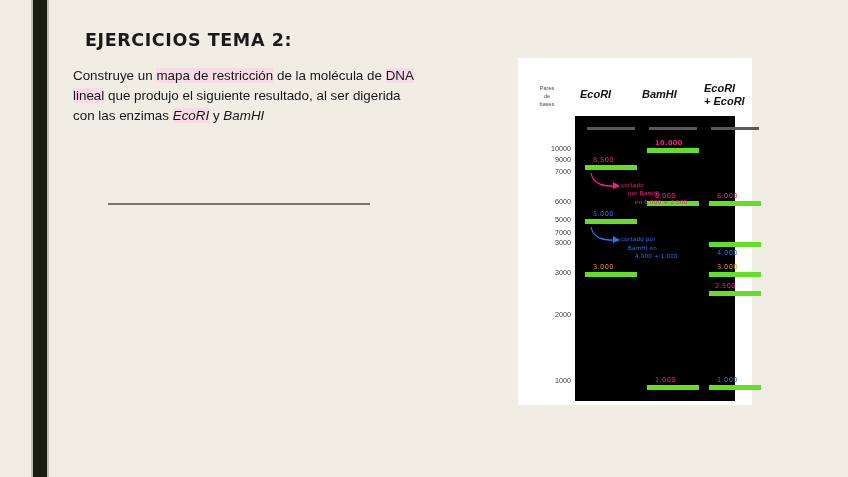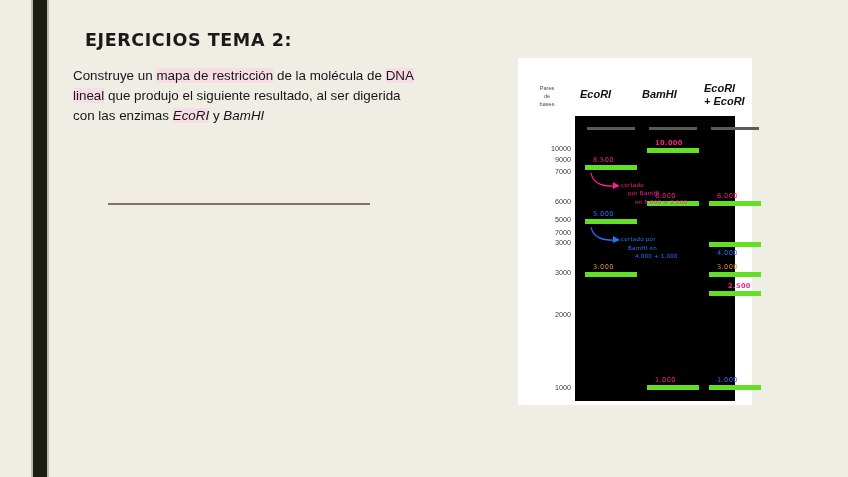--- a/index.html
+++ b/index.html
@@ -61,21 +61,21 @@
     <div class="tick-wrap" id="ticks">
         <div class="tick" style="top: 86px;">10000</div>
         <div class="tick" style="top: 96.8445px;">9000</div>
         <div class="tick" style="top: 108.968px;">7000</div>
         <div class="tick" style="top: 125px; margin-top: 45px;">7000</div>
         <div class="tick" style="top: 138.578px;">6000</div>
         <div class="tick" style="top: 157.344px;">5000</div>
         <div class="tick" style="top: 180.312px;">3000</div>
         <div class="tick" style="top: 209.922px;">3000</div>
         <div class="tick" style="top: 251.656px;">2000</div>
-        <div class="tick" style="top: 325px;">1000</div>
+        <div class="tick" style="top: 318px;">1000</div>
       </div>
 
     <div id="headers">
         <div class="lane-head" style="left: 62px; top: 30px;">
           <div>EcoRI</div>
         </div>
         <div class="lane-head" style="left: 124px; top: 30px;">
           <div>BamHI</div>
         </div>
         <div class="lane-head" style="left: 186px; top: 24px;">
@@ -100,21 +100,21 @@
         <div class="band-lbl" style="left: 80px; top: 75.5782px; color: rgb(255, 28, 142);">6.000</div>
         <div class="band" style="left: 72px; top: 269px; width: 52px; background: rgb(99, 224, 38);"></div>
         <div class="band-lbl" style="left: 80px; top: 260px; color: rgb(255, 28, 142);">1.000</div>
         <div class="band" style="left: 134px; top: 84.5782px; width: 52px; background: rgb(99, 224, 38);"></div>
         <div class="band-lbl" style="left: 142px; top: 75.5782px; color: rgb(255, 28, 142);">6.000</div>
         <div class="band" style="left: 134px; top: 126.312px; width: 52px; background: rgb(99, 224, 38);"></div>
         <div class="band-lbl" style="left: 142px; top: 117.312px; color: rgb(30, 120, 255); margin-top: 16px;">4.000</div>
         <div class="band" style="left: 134px; top: 155.922px; width: 52px; background: rgb(99, 224, 38);"></div>
         <div class="band-lbl" style="left: 142px; top: 146.922px; color: rgb(240, 144, 10);">3.000</div>
         <div class="band" style="left: 134px; top: 174.688px; width: 52px; background: rgb(99, 224, 38);"></div>
-        <div class="band-lbl" style="left: 153px; top: 165.688px; color: rgb(255, 28, 142); font-weight: bold;">2.500</div>
+        <div class="band-lbl" style="left: 140px; top: 165.688px; color: rgb(255, 28, 142);">2.500</div>
         <div class="band" style="left: 134px; top: 269px; width: 52px; background: rgb(99, 224, 38);"></div>
         <div class="band-lbl" style="left: 142px; top: 260px; color: rgb(30, 120, 255);">1.000</div>
         <div class="note" style="left: 46px; top: 64.7277px; color: rgb(255, 28, 142);">
           <div style="margin-left: 0px; line-height: 8.5px;">cortado</div>
           <div style="margin-left: 7px; line-height: 8.5px;">por BamHI</div>
           <div style="margin-left: 14px; line-height: 8.5px;">en 6.000 + 2.500</div>
         </div>
         <svg class="arrow" width="34" height="20" style="left: 14px; top: 54.7277px;">
           <path d="M2,2 C4,12 12,16 29,15" stroke="#FF1C8E" fill="none" stroke-width="1.2"></path>
           <path d="M24,11 L31,15 L24,18 Z" fill="#FF1C8E"></path>

